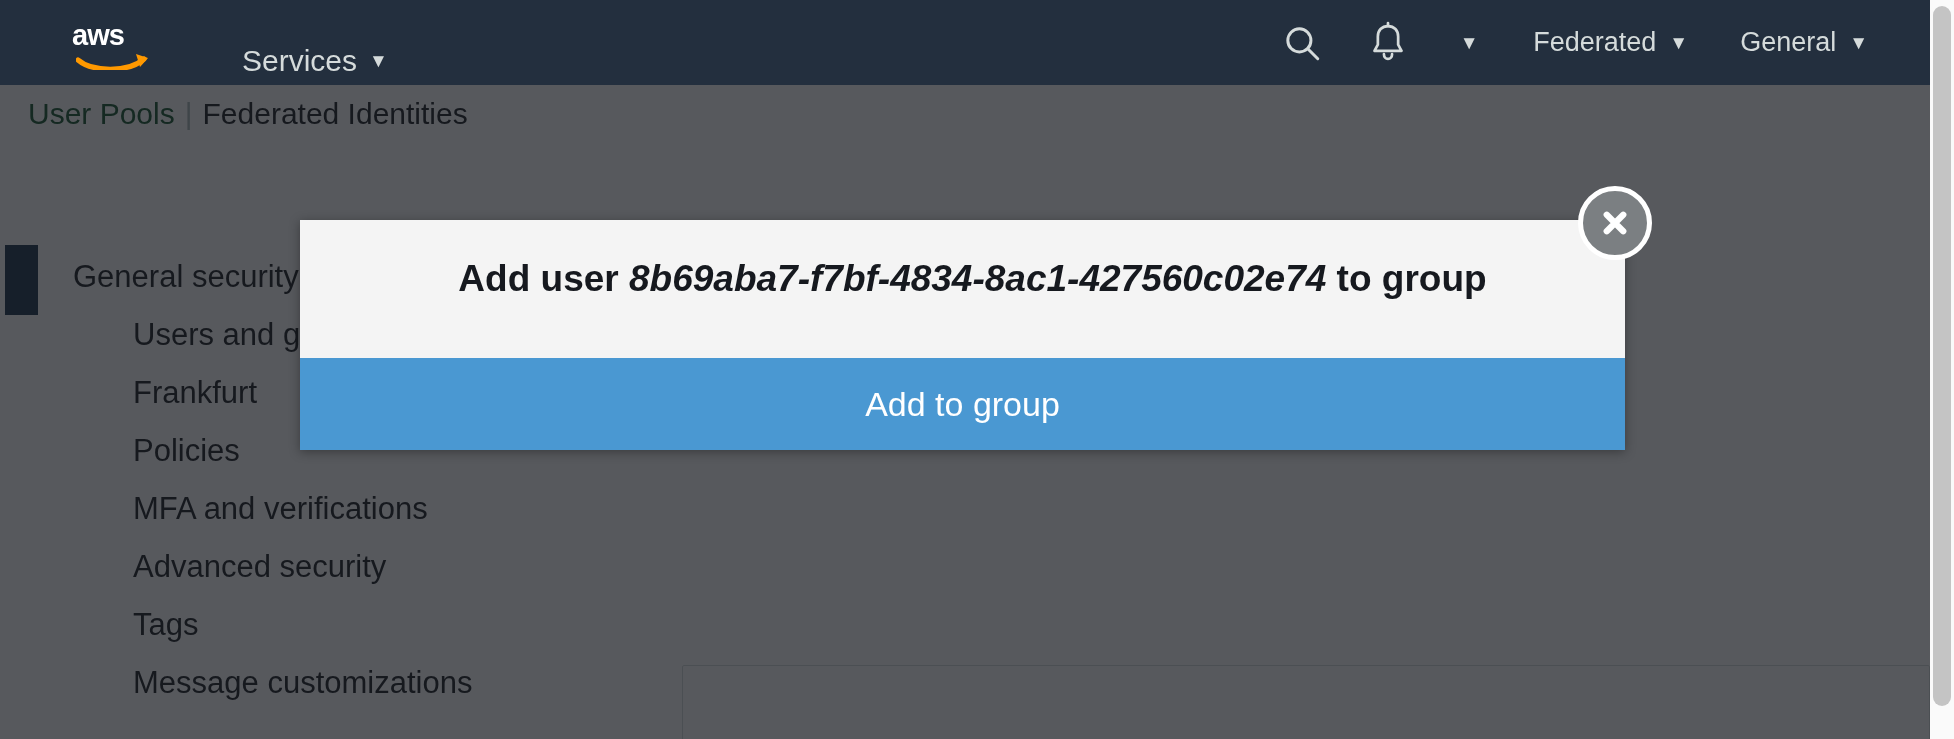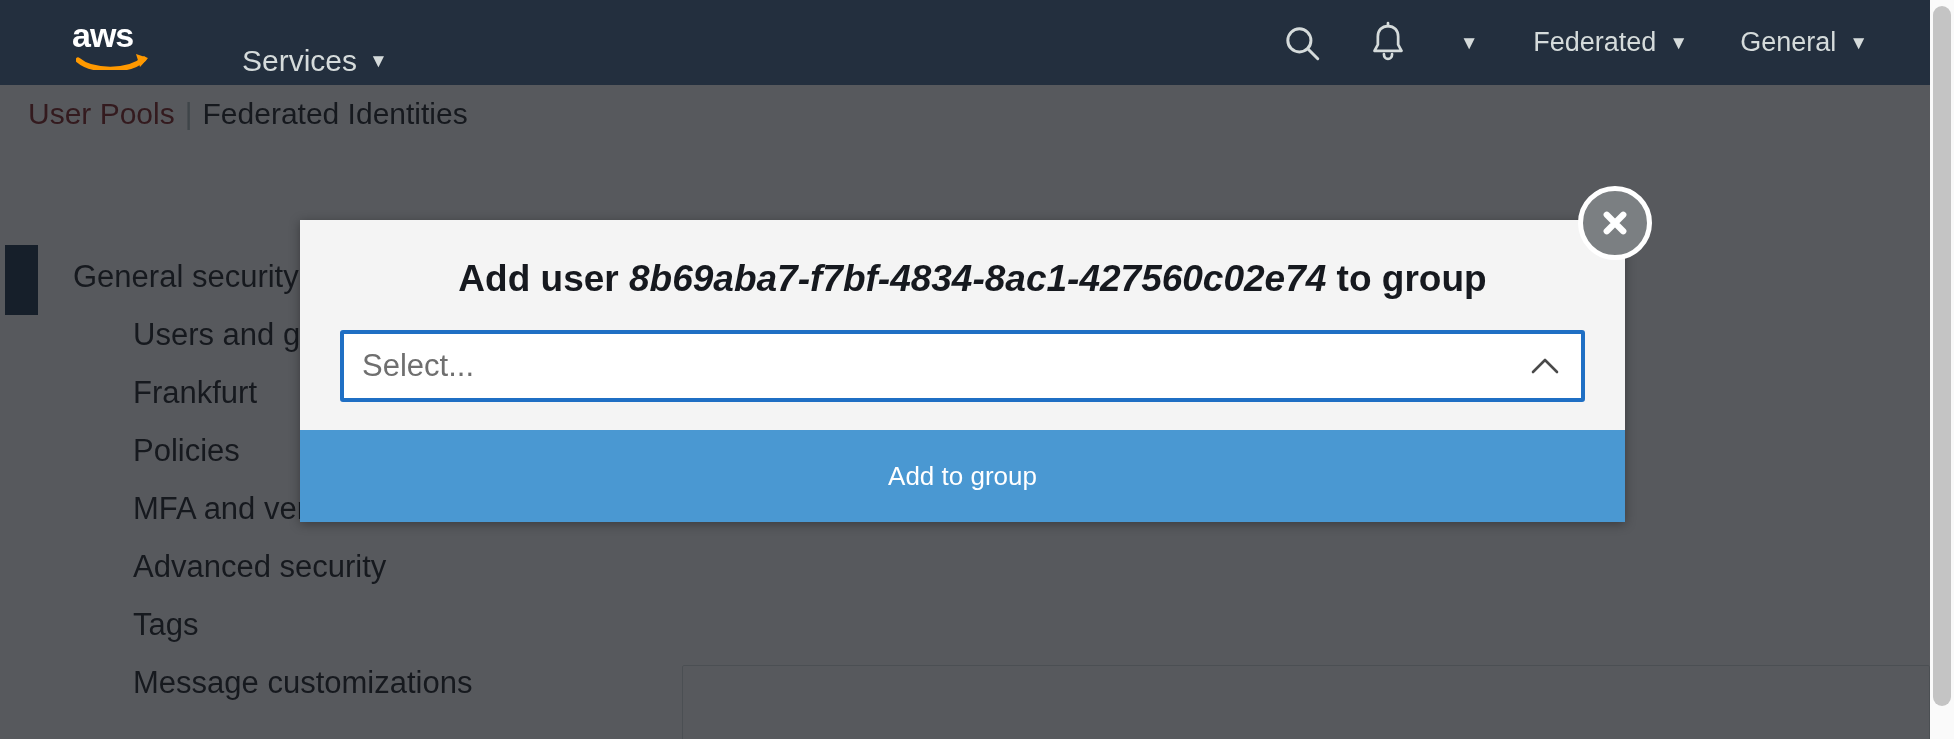--- a/index.html
+++ b/index.html
@@ -39,21 +39,21 @@
   .aws-logo {
     margin-left: 72px;
     width: 78px;
     height: 46px;
     position: relative;
     display: block;
   }
   .aws-logo .wordmark {
     font-family: "Liberation Sans", sans-serif;
     font-weight: bold;
-    font-size: 34px;
+    font-size: 29px;
     color: #ffffff;
     letter-spacing: -1px;
     line-height: 30px;
     display: block;
   }
   .aws-logo .smile {
     position: absolute;
     left: 4px; top: 30px;
     width: 74px; height: 20px;
   }
@@ -108,21 +108,21 @@
     overflow: hidden;
   }
   .breadcrumb {
     position: absolute;
     left: 28px; top: 12px;
     display: flex;
     align-items: baseline;
     gap: 0px;
     font-size: 30px;
   }
-  .bc-link { color: #7f1d1d; cursor: pointer; }
+  .bc-link { color: #14532d; cursor: pointer; }
   .bc-sep {
     color: #aab7b8;
     margin: 0 10px;
     font-size: 30px;
     font-weight: 300;
   }
   .bc-plain { color: #16191f; }
   .page-title {
     position: absolute;
     left: 28px; top: 56px;
@@ -263,21 +263,21 @@
   }
   .modal-footer {
     margin-top: 28px;
   }
   .btn-primary {
     width: 100%;
     border: none;
     background: #4a98d2;
     color: #ffffff;
     font-family: "Liberation Sans", sans-serif;
-    font-size: 26px;
+    font-size: 34px;
     height: 92px;
     cursor: pointer;
     display: block;
   }
 
   
   .modal-close {
     position: absolute;
     left: 1578px; top: 186px;
     width: 74px; height: 74px;
@@ -408,28 +408,20 @@
   <div class="modal">
     <div class="modal-header">
       <div class="modal-title">
         <span>Add user</span>
         <span class="uuid">8b69aba7-f7bf-4834-8ac1-427560c02e74</span>
         <span>to group</span>
       </div>
     </div>
 
     <div class="modal-body">
-      <div class="select-control">
-        <span class="select-placeholder">Select...</span>
-        <span class="select-chevron">
-          <svg width="36" height="26" viewBox="0 0 36 26">
-            <path d="M6 19 L18 7 L30 19" stroke="#4a4a4a" stroke-width="2.6" fill="none" stroke-linecap="round" stroke-linejoin="round"></path>
-          </svg>
-        </span>
-      </div>
 
     </div>
 
     <div class="modal-footer">
       <button class="btn-primary">Add to group</button>
     </div>
   </div>
 
   <div class="modal-close">
     <svg width="36" height="36" viewBox="0 0 24 24">

